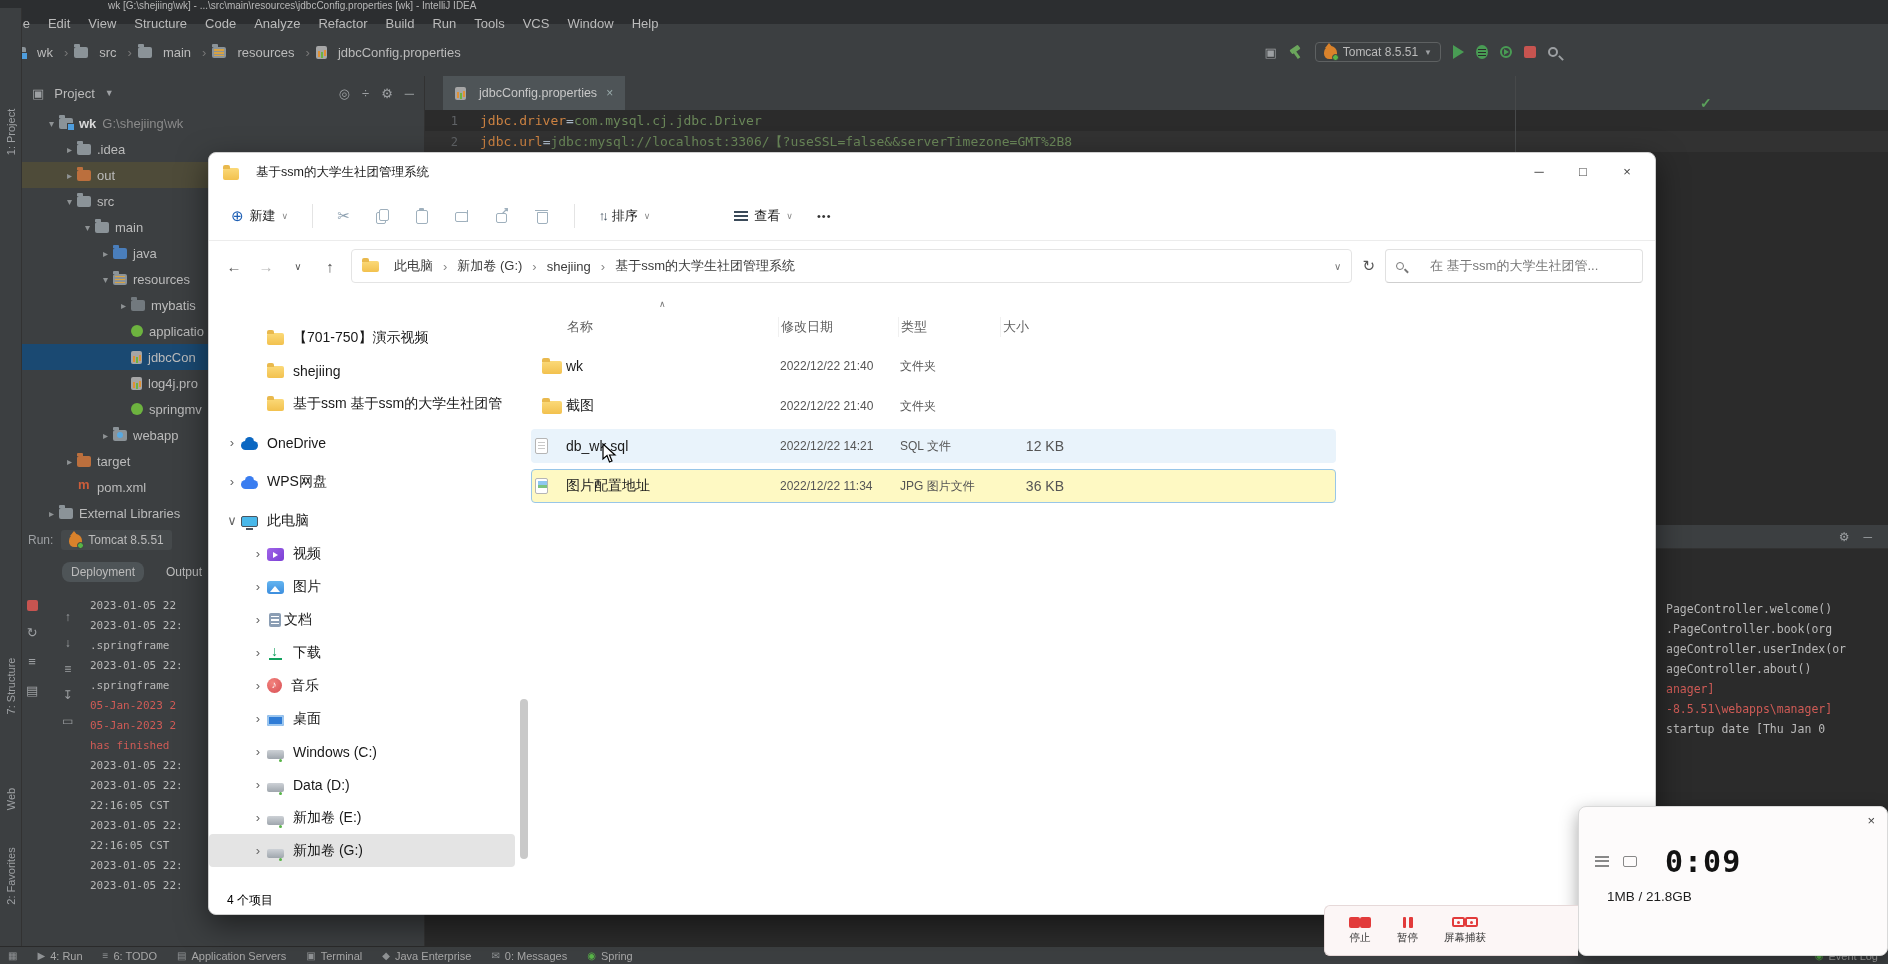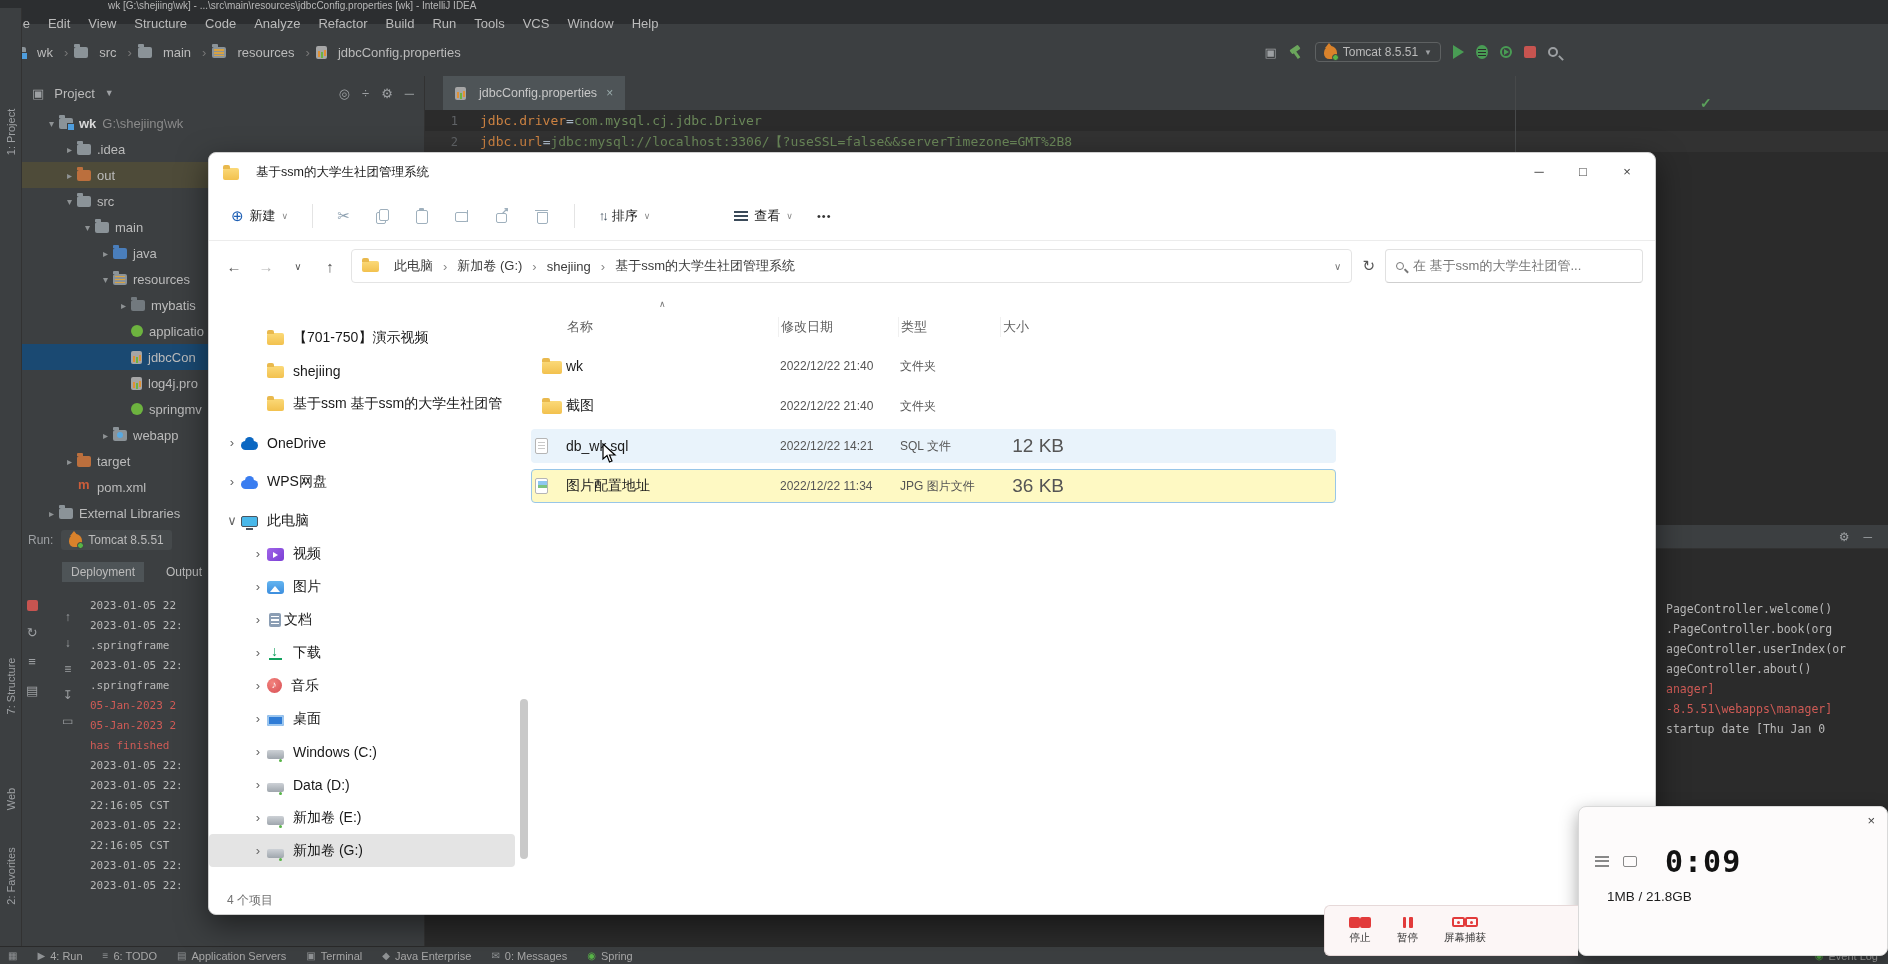--- a/index.html
+++ b/index.html
@@ -72,21 +72,21 @@
   .ticon.file-prop::after{content:"";position:absolute;left:2px;bottom:2px;width:2px;height:6px;background:#e09135;box-shadow:3px 1px #6db33f,6px -1px #e09135}
   .ticon.file-spring{background:#6db33f;border-radius:50%;width:12px;height:12px}
   .ticon.file-spring::before{display:none}
   .ticon.file-pom{background:none}
   .ticon.file-pom::before{display:none}
   .ticon.file-pom::after{content:"m";position:absolute;left:1px;top:-5px;color:#cb5d3a;font-weight:bold;font-size:13px}
   
   #run-row{position:absolute;left:6px;top:420px;display:flex;align-items:center;gap:8px;color:#9da0a3;font-size:12px}
   #run-tab{display:flex;align-items:center;gap:6px;background:#45494b;border-radius:3px;padding:3px 8px;color:#bbb}
   #runtabs{position:absolute;left:40px;top:452px;display:flex;align-items:center;gap:22px;color:#bbb;font-size:12px}
-  #runtabs .pill{background:#4e5457;border-radius:0;padding:3px 9px}
+  #runtabs .pill{background:#4e5457;border-radius:8px;padding:3px 9px}
   #log-left{position:absolute;left:68px;top:486px;width:136px;font-family:"DejaVu Sans Mono",monospace;font-size:11px;line-height:20px;color:#b9b9b9;white-space:nowrap;overflow:hidden}
   .red{color:#cf5b56}
   #runicons1{position:absolute;left:4px;top:490px;display:flex;flex-direction:column;gap:14px;align-items:center;font-size:13px;color:#9da0a3}
   #runicons1 .stopg{width:11px;height:11px;background:#c75450;border-radius:2px}
   #runicons2{position:absolute;left:40px;top:500px;display:flex;flex-direction:column;gap:12px;align-items:center;font-size:12px;color:#9da0a3}
   
   #right-console{left:1656px;top:525px;width:232px;height:421px;background:#2b2b2b}
   #rc-head{height:24px;background:#3c3f41;border-bottom:1px solid #323232;display:flex;justify-content:flex-end;align-items:center;gap:14px;padding-right:16px;color:#9da0a3;font-size:12px}
   #rc-lines{padding:50px 0 0 10px;font-family:"DejaVu Sans Mono",monospace;font-size:11.5px;line-height:20px;color:#b9b9b9;white-space:nowrap}
   
@@ -123,21 +123,21 @@
   .ic-trash::before{content:"";position:absolute;left:3px;top:4px;width:9px;height:10px;border:1.5px solid #9fb0bd;border-radius:0 0 2px 2px}
   .ic-trash::after{content:"";position:absolute;left:1px;top:2px;width:13px;height:1.5px;background:#9fb0bd}
   #ex-address{height:50px;display:flex;align-items:center;gap:10px;padding:0 12px 0 14px;flex:none}
   .navar{color:#555;font-size:15px;width:22px;text-align:center}
   .navar.dis{color:#b5b5b5}
   #addr-box{flex:1;height:34px;border:1px solid #e4e4e4;border-radius:4px;display:flex;align-items:center;padding:0 10px;gap:6px;background:#fff}
   #addr-box .acr{display:flex;align-items:center;color:#3b3b3b;font-size:13px;white-space:nowrap}
   #addr-box .acr:not(:last-child)::after{content:"›";color:#888;margin:0 10px}
   #addr-box .cv{margin-left:auto;color:#777;font-size:10px}
   #refresh{color:#555;font-size:15px}
-  #search-box{width:258px;height:34px;border:1px solid #e1e1e1;border-bottom-color:#cfcfcf;border-radius:4px;display:flex;align-items:center;padding:0 10px;gap:9px;color:#767676;font-size:13px;white-space:nowrap;overflow:hidden}
+  #search-box{width:258px;height:34px;border:1px solid #e1e1e1;border-bottom-color:#cfcfcf;border-radius:4px;display:flex;align-items:center;padding:0 10px;gap:26px;color:#767676;font-size:13px;white-space:nowrap;overflow:hidden}
   .smag{width:8px;height:8px;border:1.5px solid #777;border-radius:50%;position:relative;flex:none}
   .smag::after{content:"";position:absolute;left:7px;top:7px;width:5px;height:1.5px;background:#777;transform:rotate(45deg)}
   #ex-body{flex:1;display:flex;min-height:0}
   #ex-nav{width:322px;padding-top:30px;position:relative;flex:none;overflow:hidden}
   .srow{display:flex;align-items:center;height:33px;font-size:14px;color:#191919;white-space:nowrap;margin-right:16px;border-radius:4px}
   .srow .schev{width:18px;color:#666;font-size:13px;text-align:center;flex:none}
   .srow.sel{background:#e4e4e4}
   .srow.gap{margin-top:6px}
   .d1{padding-left:14px}.d2{padding-left:40px}
   .sicon{display:inline-block;width:17px;height:16px;position:relative;flex:none;margin-right:9px}
@@ -165,29 +165,29 @@
   #ex-files{flex:1;position:relative;padding:20px 0 0 0}
   .fhead{display:grid;grid-template-columns:34px 214px 120px 102px 70px;height:32px;align-items:center;color:#5f5f5f;font-size:13px;width:805px}
   .fhead .hcell{border-right:1px solid #f0f0f0;padding-left:2px;height:20px;line-height:20px}
   .fhead .hcell:last-child{border-right:none}
   #sort-asc{position:absolute;left:128px;top:8px;color:#777;font-size:9px}
   .frow{display:grid;grid-template-columns:34px 214px 120px 102px 70px;height:34px;align-items:center;width:805px;border-radius:4px;margin-top:6px;border:1px solid transparent}
   .frow.hover{background:#e9f3fb}
   .frow.selected{background:#fef9c3;border-color:#98c6e8}
   .fname{color:#1b1b1b;font-size:14px;white-space:nowrap}
   .fdate,.ftype{color:#555;font-size:12px;white-space:nowrap}
-  .fsize{color:#555;font-size:19px;text-align:right;padding-right:8px;white-space:nowrap}
+  .fsize{color:#555;font-size:14px;text-align:right;padding-right:8px;white-space:nowrap}
   .ficon{width:20px;height:16px;position:relative;margin-left:10px}
   .ficon.folder{background:linear-gradient(#fbd978,#f2c14e);height:13px;margin-top:3px;border-radius:2px}
   .ficon.folder::before{content:"";position:absolute;top:-3px;left:0;width:8px;height:4px;background:#e9b94d;border-radius:2px 2px 0 0}
   .ficon.sqlfile{background:#fff;border:1px solid #b5b5b5;width:13px;height:16px;margin-left:3px;border-radius:2px}
   .ficon.sqlfile::after{content:"";position:absolute;left:2px;top:3px;right:2px;height:9px;background:repeating-linear-gradient(#c9c9c9 0 1px,transparent 1px 3px)}
   .ficon.jpgfile{background:#fff;border:1px solid #b5b5b5;width:13px;height:16px;margin-left:3px;border-radius:2px}
   .ficon.jpgfile::after{content:"";position:absolute;left:2px;top:2px;width:9px;height:7px;background:linear-gradient(180deg,#8ec7f0 60%,#7cc37e 60%)}
-  #ex-status{position:absolute;left:0;bottom:0;height:28px;display:flex;align-items:center;padding-left:18px;font-size:12px;color:#737373}
+  #ex-status{position:absolute;left:0;bottom:0;height:28px;display:flex;align-items:center;padding-left:18px;font-size:12px;color:#000000}
   
   #cursor{left:602px;top:443px;z-index:40}
   
   #recorder{left:1578px;top:806px;width:310px;height:150px;background:#fdfbfb;border:1px solid #d9d9d9;border-radius:8px;box-shadow:0 6px 18px rgba(0,0,0,.35);z-index:30;overflow:hidden}
   #rec-close{height:26px;display:flex;justify-content:flex-end;align-items:center;padding-right:12px;color:#444;font-size:13px}
   #rec-mid{height:56px;display:flex;align-items:center;padding:0 16px;gap:14px}
   .tg-list{width:14px;height:11px;border-top:2px solid #888;border-bottom:2px solid #888;position:relative}
   .tg-list::after{content:"";position:absolute;left:0;top:2.5px;width:100%;height:2px;background:#888}
   .tg-win{width:14px;height:11px;border:1.5px solid #888;border-radius:2px}
   #rec-timer{font-family:"DejaVu Sans Mono",monospace;font-size:30px;font-weight:bold;color:#121212;margin-left:14px;letter-spacing:1px}

